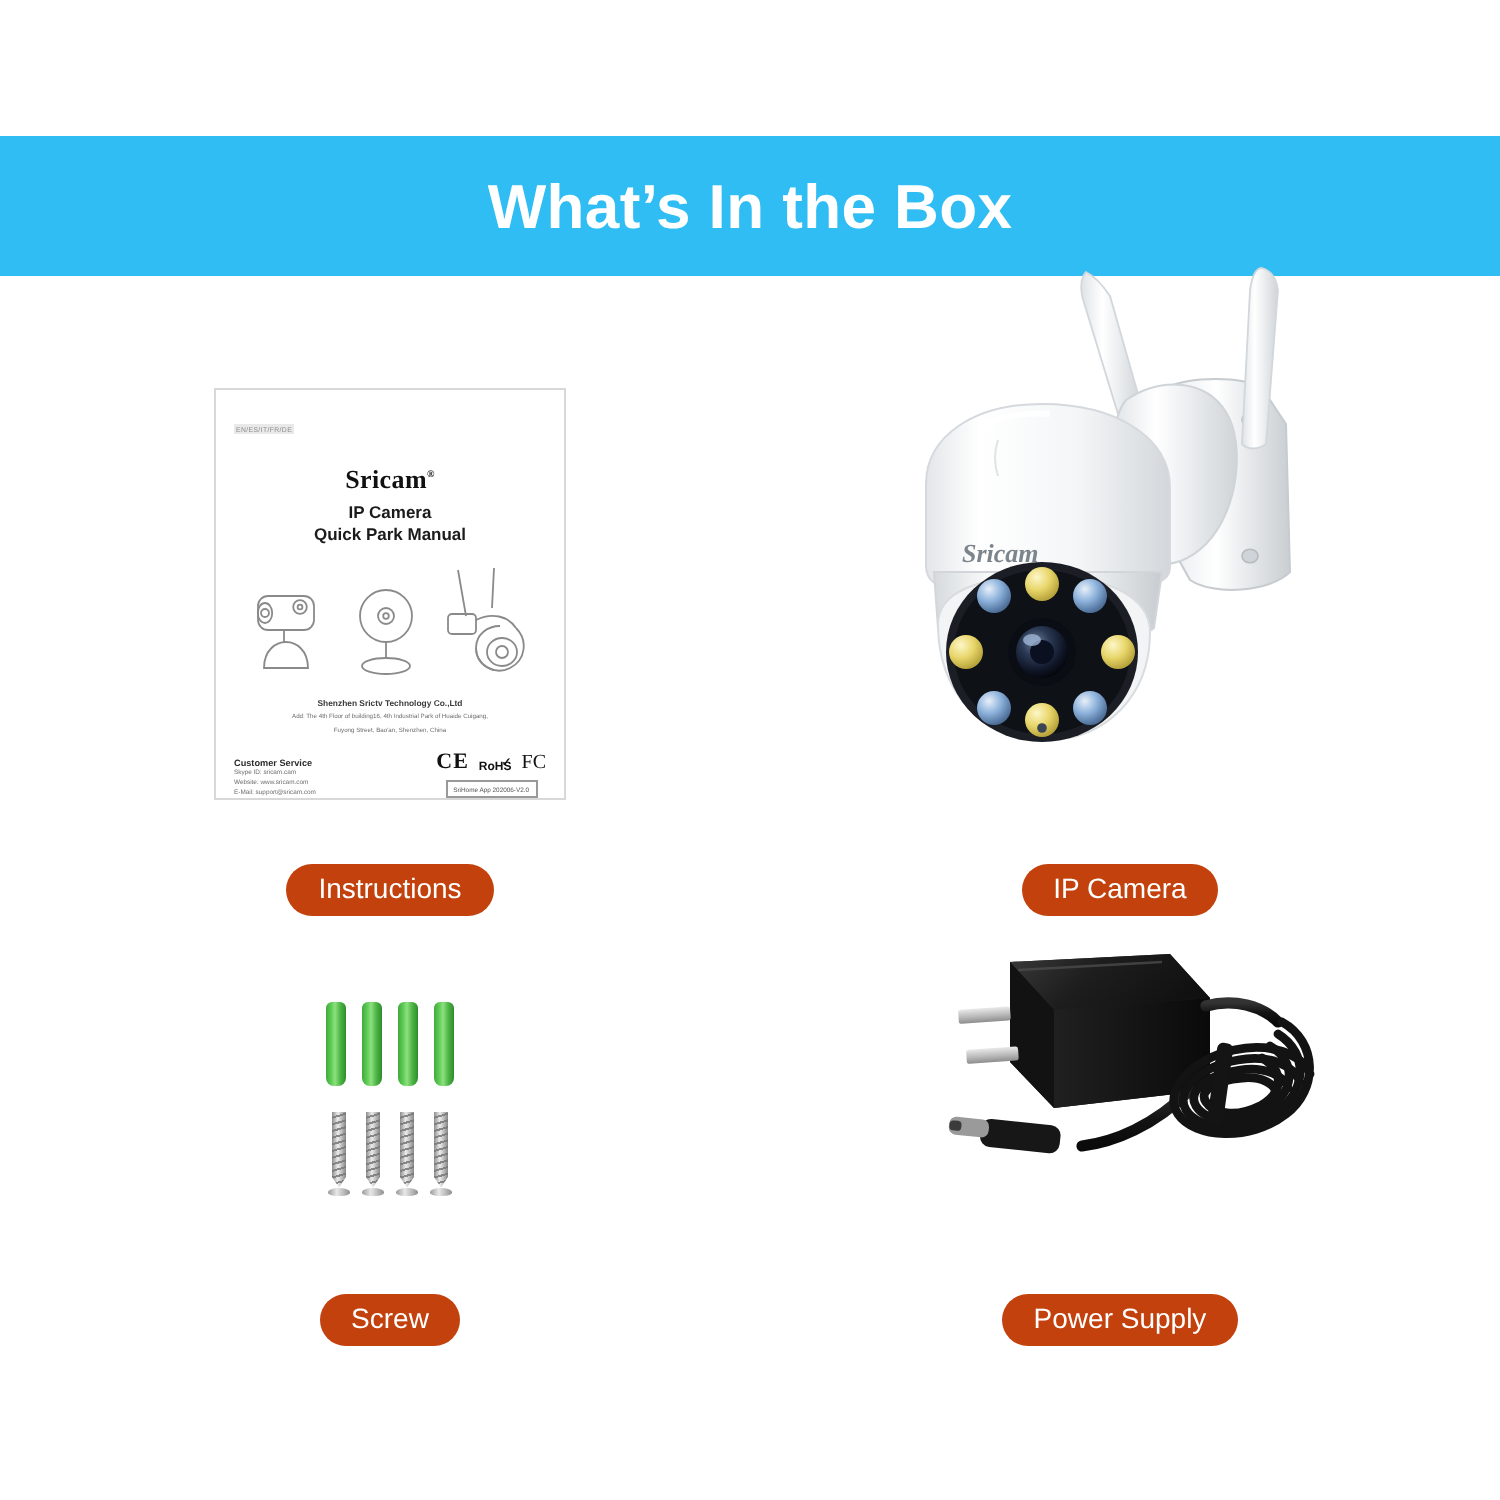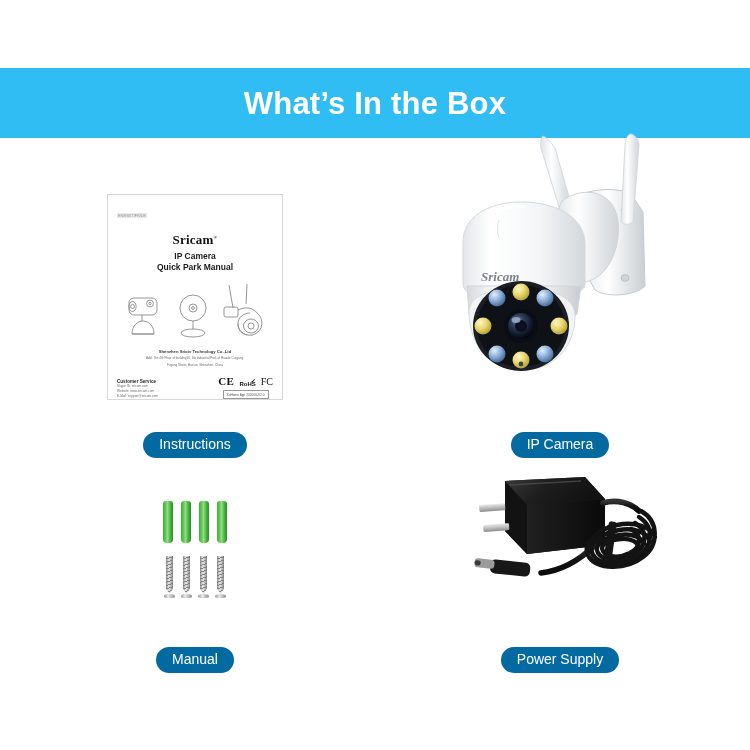--- a/index.html
+++ b/index.html
@@ -59,21 +59,21 @@
     flex: 1 1 auto;
     width: 100%;
     display: flex;
     align-items: center;
     justify-content: center;
     position: relative;
   }
 
   
   .pill {
-    background: #0369a1;
+    background: #c2410c;
     color: #ffffff;
     border-radius: 20px;
     padding: 5px 16px 6px 16px;
     font-size: 14px;
     line-height: 1.1;
     white-space: nowrap;
     margin-top: 6px;
   }
 
   
@@ -418,21 +418,21 @@
             <div class="screw-shaft"></div>
             <div class="screw-head"></div>
           </div>
           <div class="screw">
             <div class="screw-shaft"></div>
             <div class="screw-head"></div>
           </div>
         </div>
       </div>
     </div>
-    <div class="pill">Manual</div>
+    <div class="pill">Screw</div>
   </div>
 
   <div class="cell cell-power">
     <div class="art">
 
       <svg width="230" height="145" viewBox="0 0 230 145">
         <defs>
           <linearGradient id="adpTop" x1="0" y1="0" x2="1" y2="0.3">
             <stop offset="0%" stop-color="#3a3a3a"></stop>
             <stop offset="45%" stop-color="#1e1e1e"></stop>

